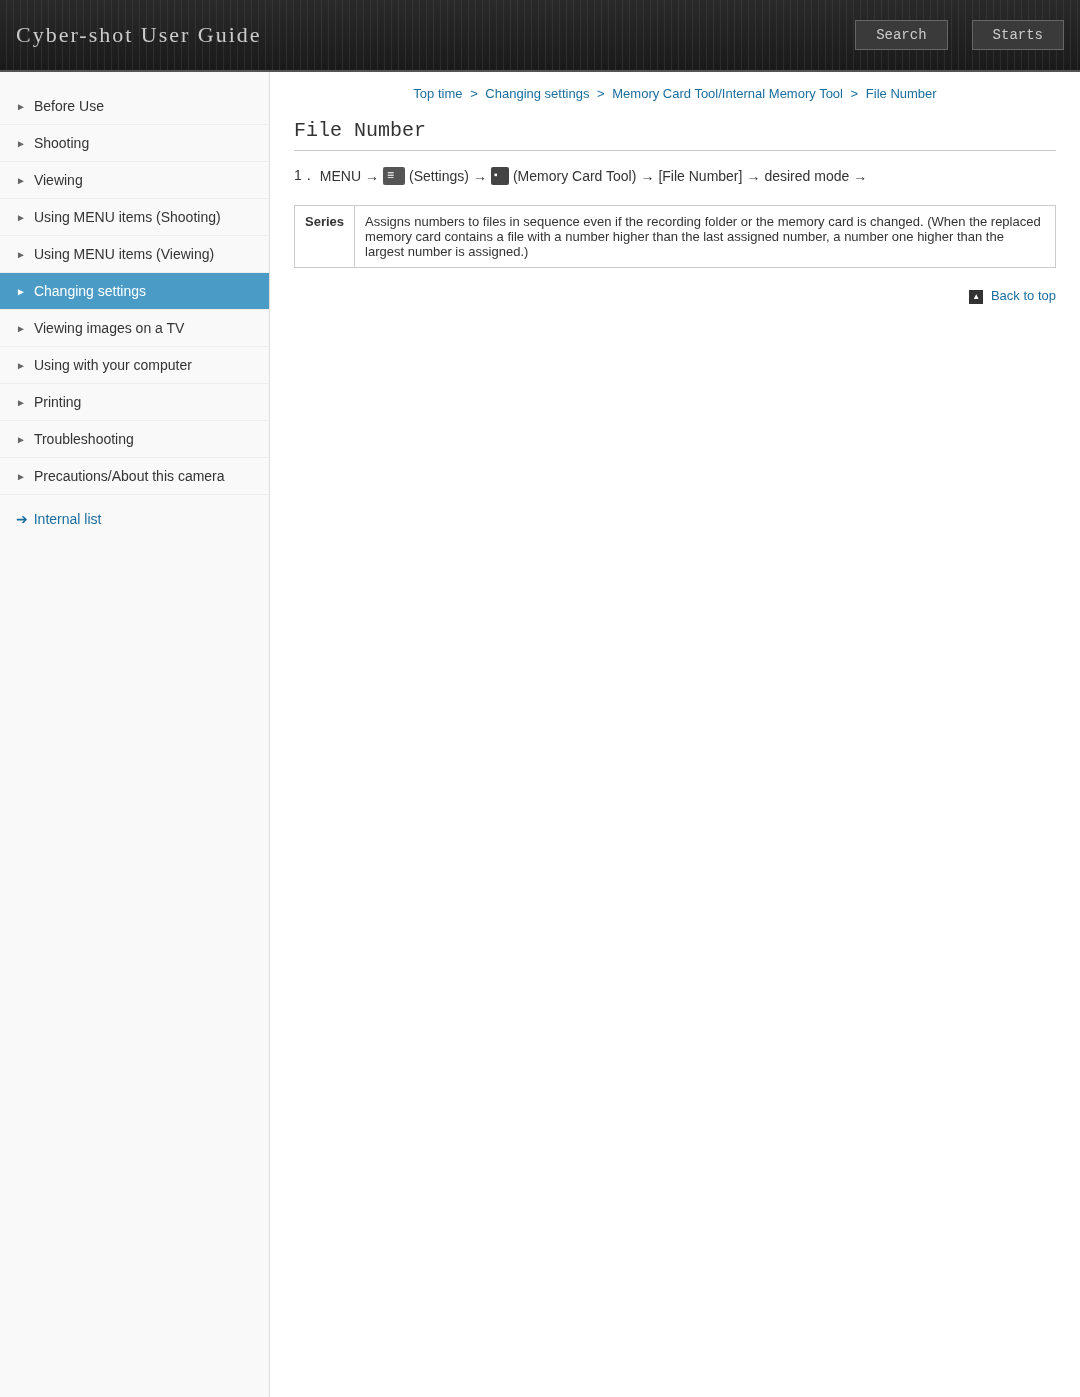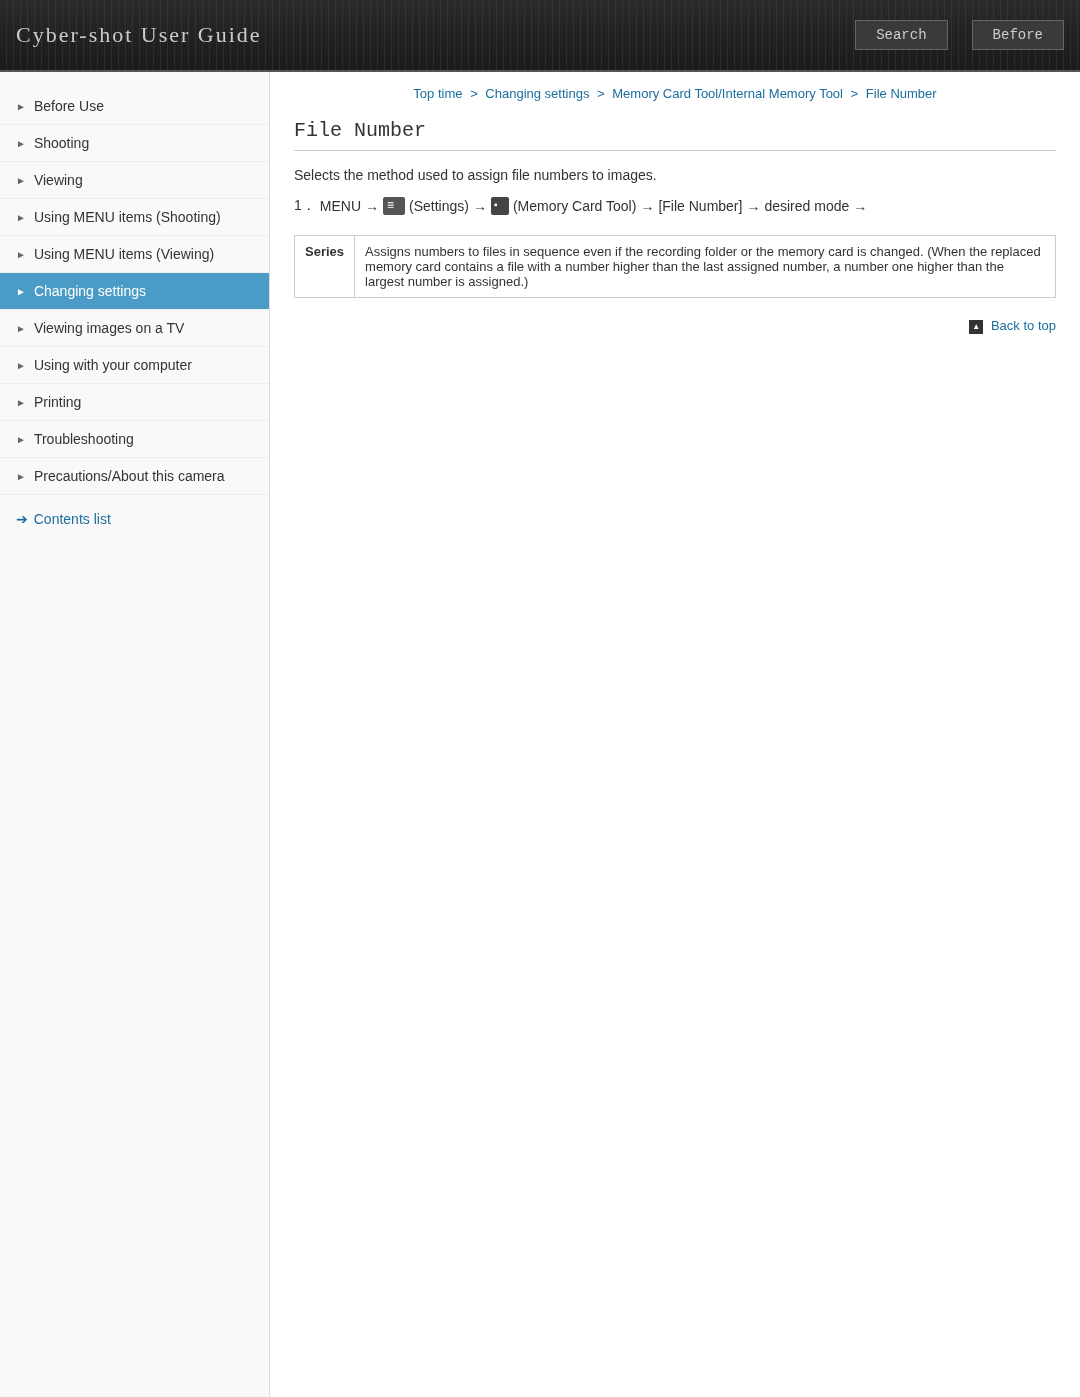--- a/index.html
+++ b/index.html
@@ -225,21 +225,21 @@
       vertical-align: middle;
     }
   </style>
 </head>
 <body>
 
 <header class="header">
   <span class="header-title">Cyber-shot User Guide</span>
   <div class="header-buttons">
     <button class="header-btn">Search</button>
-    <button class="header-btn">Before</button>
+    <button class="header-btn">Starts</button>
   </div>
 </header>
 
 <div class="page-wrapper">
 
   <nav class="sidebar">
     <div class="sidebar-item">
       <span class="arrow">►</span>
       <span>Before Use</span>
     </div>
@@ -278,41 +278,40 @@
     <div class="sidebar-item">
       <span class="arrow">►</span>
       <span>Troubleshooting</span>
     </div>
     <div class="sidebar-item">
       <span class="arrow">►</span>
       <span>Precautions/About this camera</span>
     </div>
     <div class="sidebar-contents-link">
       <span class="arrow-right">➔</span>
-      <span>Contents list</span>
+      <span>Internal list</span>
     </div>
   </nav>
 
   <main class="main-content">
 
     <div class="breadcrumb">
       <span>Top time</span>
       <span class="sep"> &gt; </span>
       <span>Changing settings</span>
       <span class="sep"> &gt; </span>
       <span>Memory Card Tool/Internal Memory Tool</span>
       <span class="sep"> &gt; </span>
       <span>File Number</span>
     </div>
 
     <div class="page-title-section">
       <h1 class="page-title">File Number</h1>
     </div>
 
-    <p class="content-desc">Selects the method used to assign file numbers to images.</p>
 
     <div class="instruction-line">
       <span>1．</span>
       <span>MENU</span>
       <span>→</span>
       <span class="icon-settings"></span>
       <span>(Settings)</span>
       <span>→</span>
       <span class="icon-memory"></span>
       <span>(Memory Card Tool)</span>

